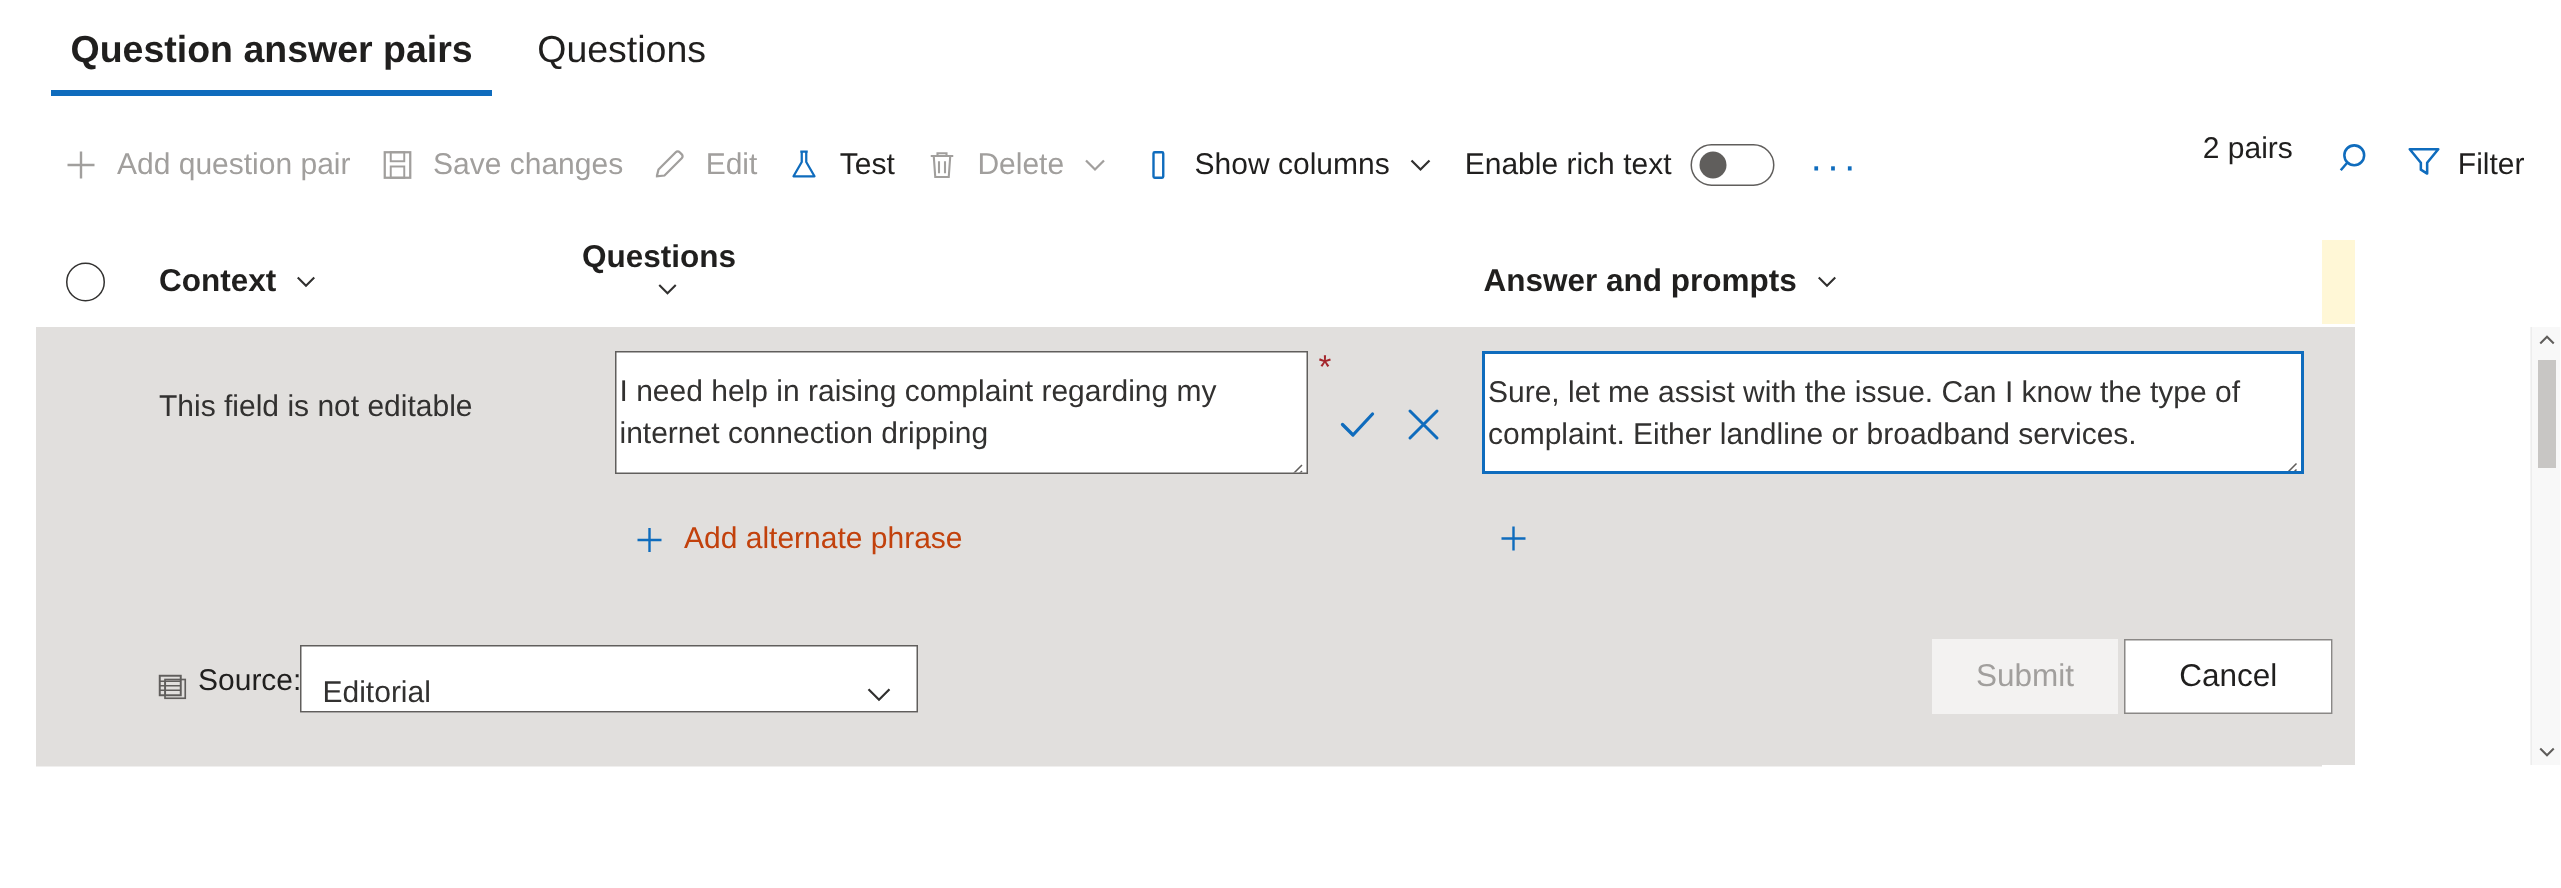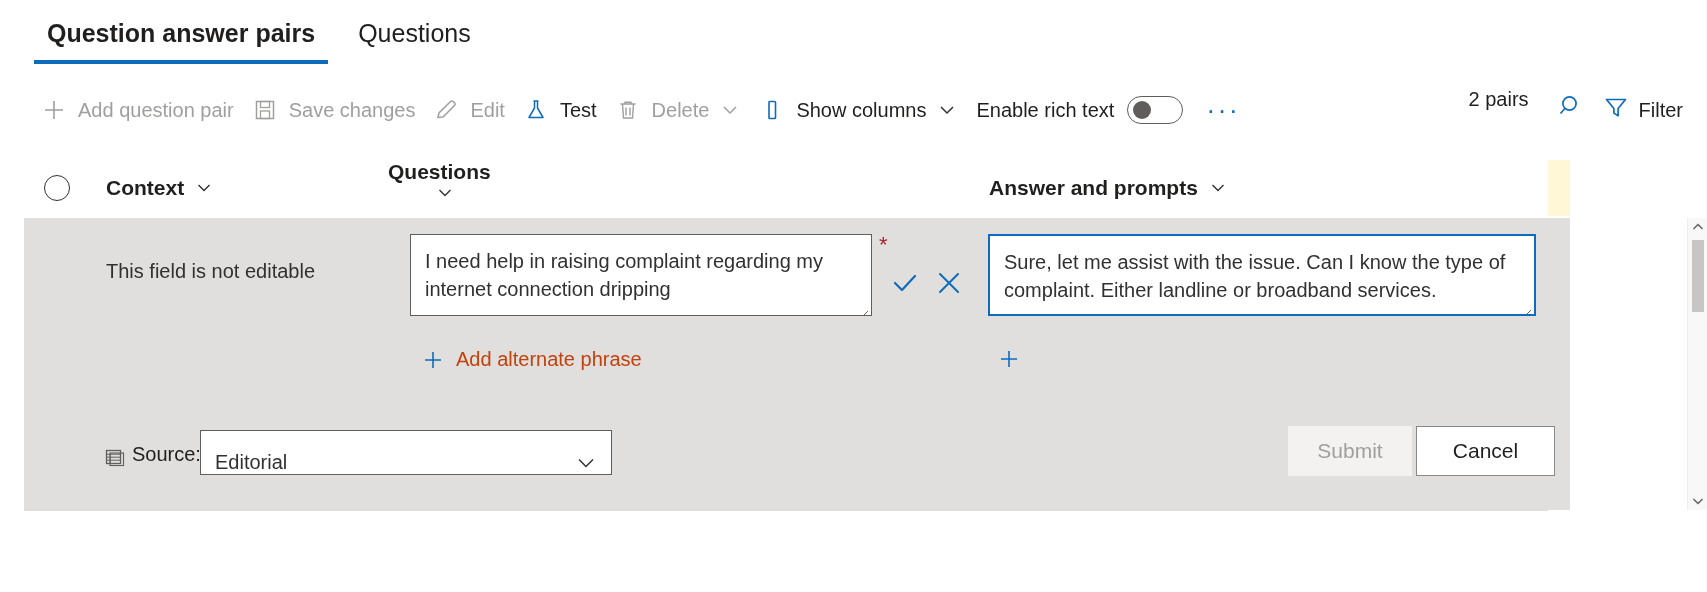--- a/index.html
+++ b/index.html
@@ -128,21 +128,21 @@
   }
   .notice {
     position:absolute; left: 82px; top: 21px;
     font-size: 20px; color: #323130; white-space:nowrap;margin-top:21px;
   }
 
   .ta-box {
     position:absolute;
     background:#ffffff;
     border: 1.5px solid #605e5c;
-    padding: 12px 14px 0 14px;
+    padding: 12px 14px 0 2px;
     font-size: 20px; line-height: 28px; color:#323130;
     overflow:hidden;
   }
   .ta-box.focused { border: 2.5px solid #0f6cbd; }
   .ta-q { left: 386px; top: 16px; width: 462px; height: 82px; }
   .ta-a { left: 964px; top: 16px; width: 548px; height: 82px; }
   .resize-grip {
     position:absolute; right: 2px; bottom: 2px; width: 13px; height: 13px;
     pointer-events:none;
   }

